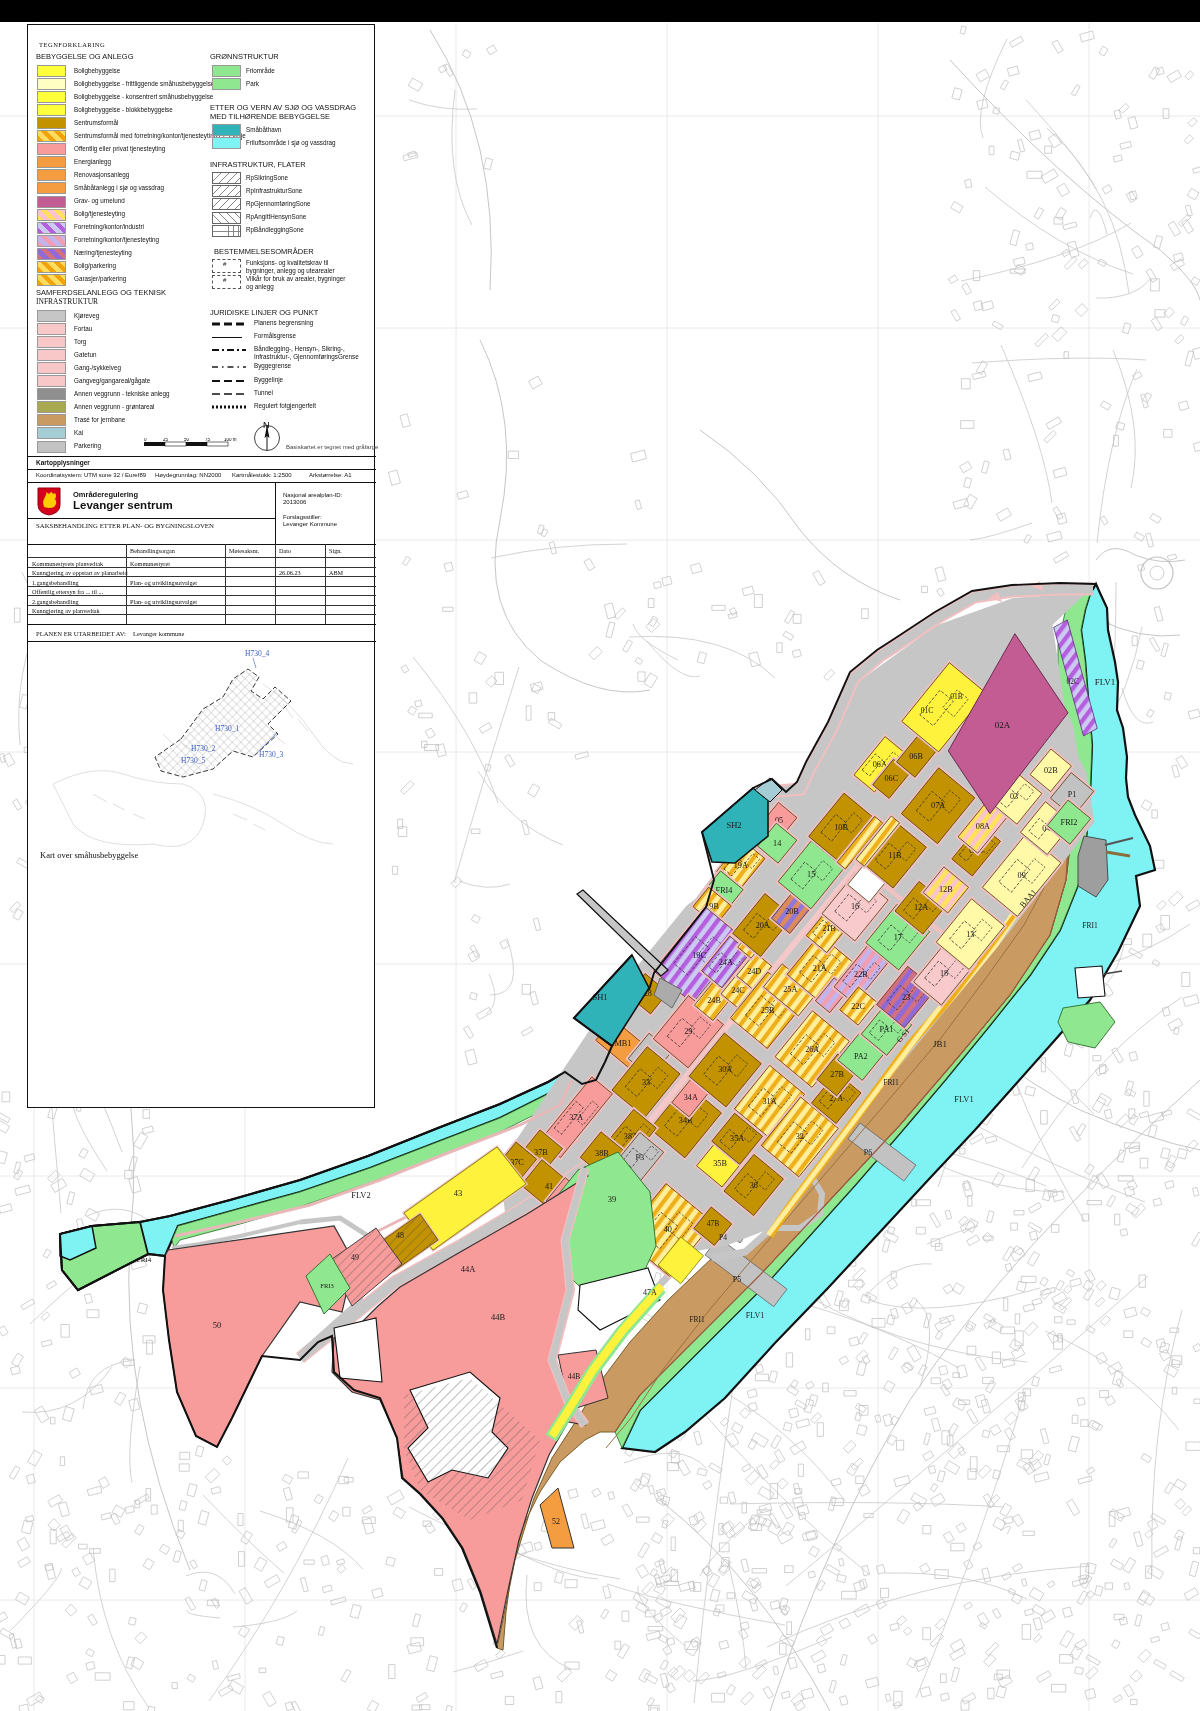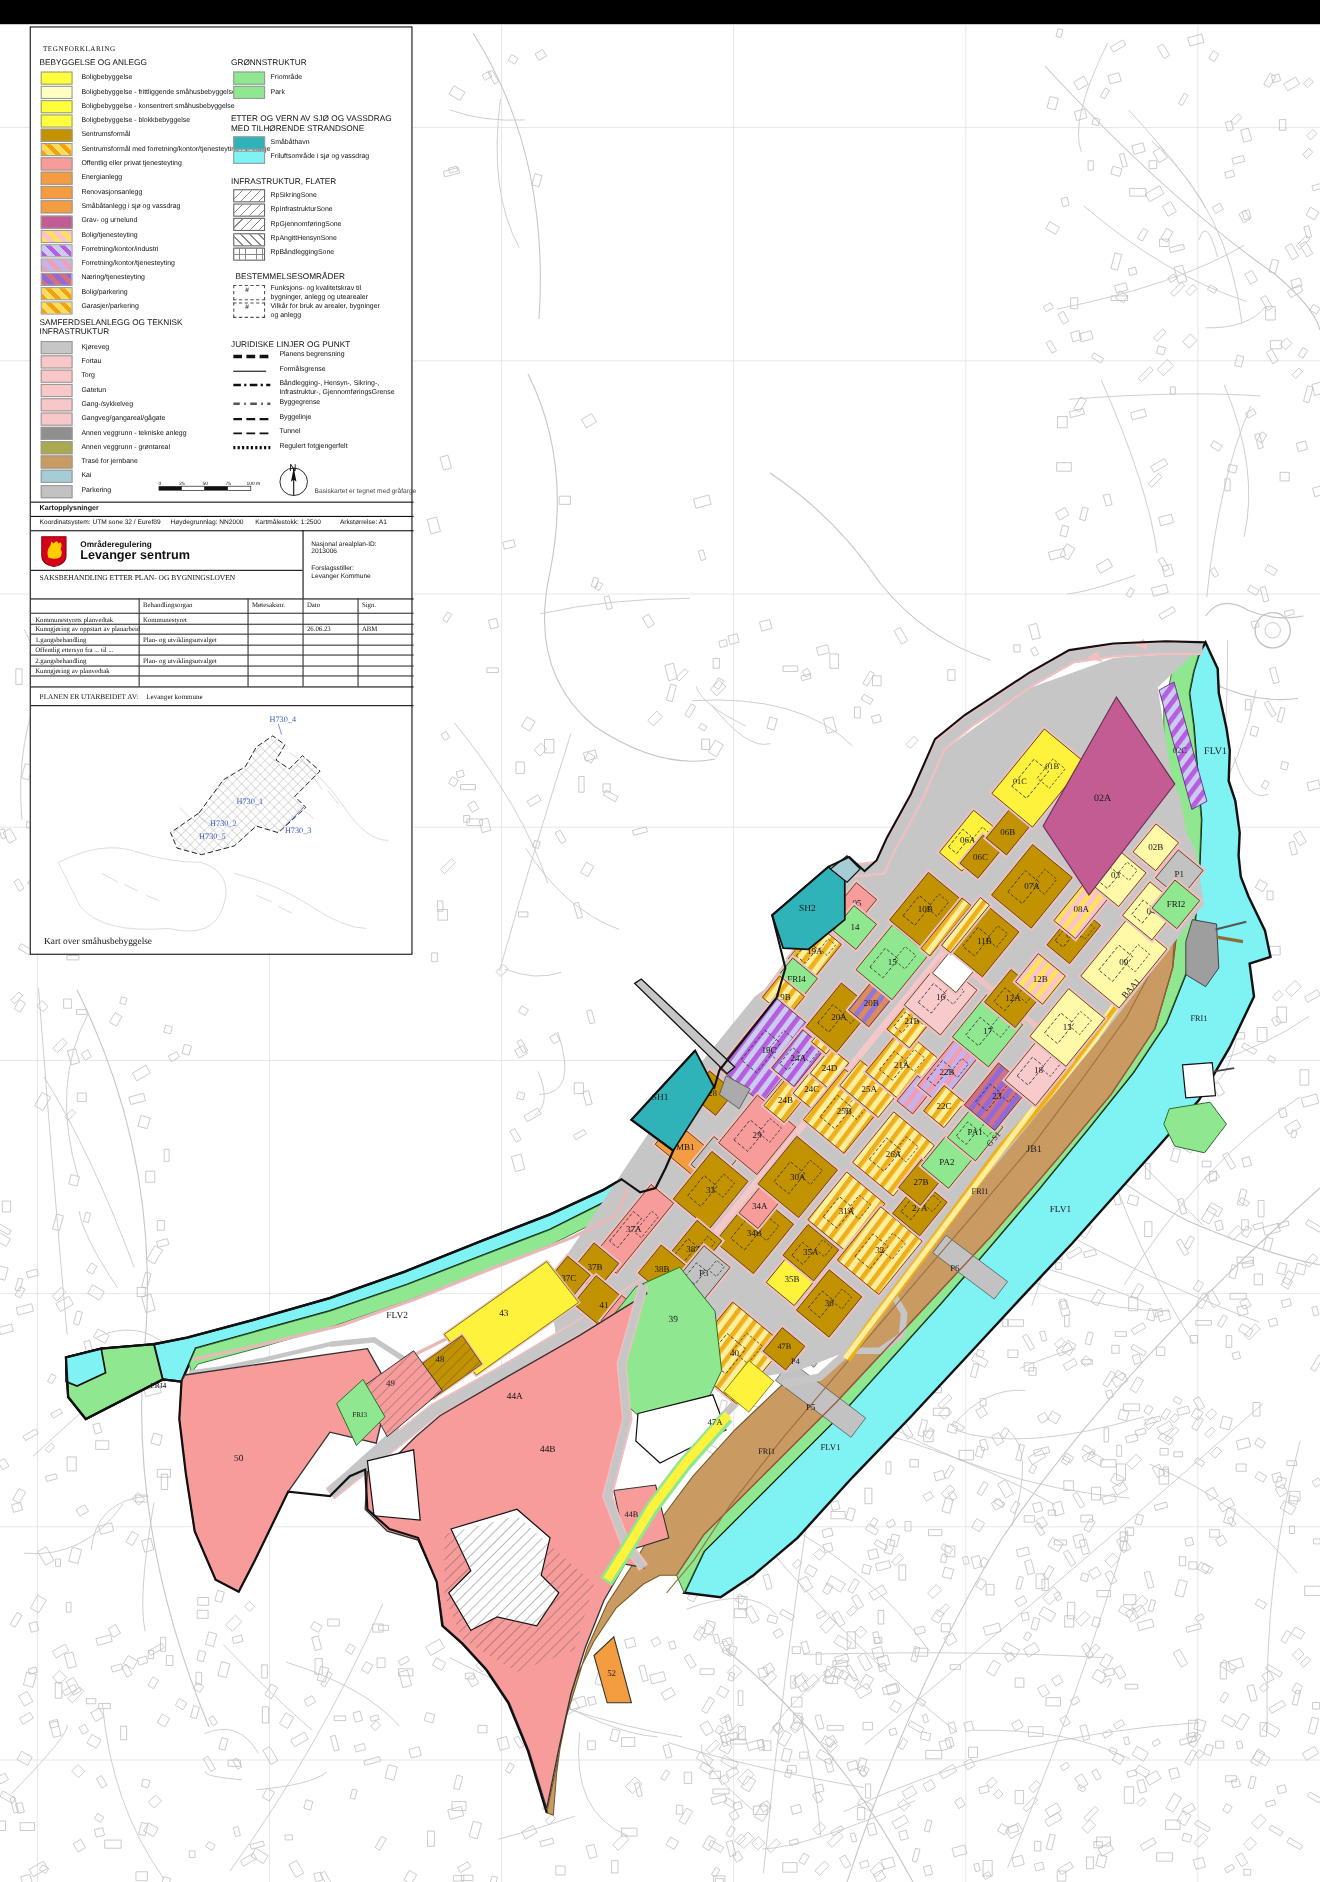--- a/index.html
+++ b/index.html
@@ -1,16 +1,16 @@
 <!DOCTYPE html>
 <html><head><meta charset="utf-8"><style>
 html,body{margin:0;padding:0;background:#fff;}
 #page{position:relative;width:1200px;height:1711px;overflow:hidden;background:#fff;
  font-family:"Liberation Sans",sans-serif;color:#111;}
-#legend{position:absolute;left:27px;top:24px;width:348px;height:844px;background:#fff;
+#legend{position:absolute;left:27px;top:24px;width:348px;height:1084px;background:#fff;
  border:1.6px solid #111;box-sizing:border-box;}
 #topbar{position:absolute;left:0;top:0;width:1200px;height:22px;background:#000;}
 </style></head><body>
 <div id="page">
 <svg width="1200" height="1711" viewBox="0 0 1200 1711" style="position:absolute;left:0;top:0">
 <defs>
 <pattern id="pST" width="9" height="9" patternUnits="userSpaceOnUse" patternTransform="rotate(37)">
   <rect width="9" height="9" fill="#FFEF9C"></rect>
           <rect width="4.2" height="9" fill="#EFAF1A"></rect>
 </pattern>
@@ -1809,21 +1809,21 @@
       <div style="position:absolute;left:46px;top:198.10000000000002px;font-size:6.3px;line-height:7.8px;white-space:nowrap;">Forretning/kontor/industri</div>
       <div style="position:absolute;left:9px;top:209.65px;width:27px;height:10px;background:repeating-linear-gradient(45deg,#F49DB0 0 4px,#C3B4EE 4px 9px);border:0.5px solid #999;"></div>
       <div style="position:absolute;left:46px;top:211.15px;font-size:6.3px;line-height:7.8px;white-space:nowrap;">Forretning/kontor/tjenesteyting</div>
       <div style="position:absolute;left:9px;top:222.70000000000002px;width:27px;height:10px;background:repeating-linear-gradient(45deg,#D4707E 0 4px,#8F6AD8 4px 9px);border:0.5px solid #999;"></div>
       <div style="position:absolute;left:46px;top:224.20000000000002px;font-size:6.3px;line-height:7.8px;white-space:nowrap;">Næring/tjenesteyting</div>
       <div style="position:absolute;left:9px;top:235.75px;width:27px;height:10px;background:repeating-linear-gradient(45deg,#F2A30B 0 4px,#FFDC5E 4px 9px);border:0.5px solid #999;"></div>
       <div style="position:absolute;left:46px;top:237.25px;font-size:6.3px;line-height:7.8px;white-space:nowrap;">Bolig/parkering</div>
       <div style="position:absolute;left:9px;top:248.8px;width:27px;height:10px;background:repeating-linear-gradient(45deg,#F2A30B 0 4px,#FFDC5E 4px 9px);border:0.5px solid #999;"></div>
       <div style="position:absolute;left:46px;top:250.3px;font-size:6.3px;line-height:7.8px;white-space:nowrap;">Garasjer/parkering</div>
       <div style="position:absolute;left:8px;top:263px;font-size:7.5px;line-height:9.0px;white-space:nowrap;">SAMFERDSELANLEGG OG TEKNISK</div>
-      <div style="position:absolute;left:8px;top:272px;font-size:7.5px;line-height:9.0px;white-space:nowrap;">INFRASTRUKTUR</div>
+      <div style="position:absolute;left:8px;top:272px;font-size:7.5px;line-height:9.0px;white-space:nowrap;font-family:Liberation Serif, serif;">INFRASTRUKTUR</div>
       <div style="position:absolute;left:9px;top:285.0px;width:27px;height:10px;background:#C6C6C6;border:0.5px solid #999;"></div>
       <div style="position:absolute;left:46px;top:286.5px;font-size:6.3px;line-height:7.8px;white-space:nowrap;">Kjøreveg</div>
       <div style="position:absolute;left:9px;top:298.05px;width:27px;height:10px;background:#F8C8C8;border:0.5px solid #999;"></div>
       <div style="position:absolute;left:46px;top:299.55px;font-size:6.3px;line-height:7.8px;white-space:nowrap;">Fortau</div>
       <div style="position:absolute;left:9px;top:311.1px;width:27px;height:10px;background:#F8C8C8;border:0.5px solid #999;"></div>
       <div style="position:absolute;left:46px;top:312.6px;font-size:6.3px;line-height:7.8px;white-space:nowrap;">Torg</div>
       <div style="position:absolute;left:9px;top:324.15px;width:27px;height:10px;background:#F8C8C8;border:0.5px solid #999;"></div>
       <div style="position:absolute;left:46px;top:325.65px;font-size:6.3px;line-height:7.8px;white-space:nowrap;">Gatetun</div>
       <div style="position:absolute;left:9px;top:337.2px;width:27px;height:10px;background:#F8C8C8;border:0.5px solid #999;"></div>
       <div style="position:absolute;left:46px;top:338.7px;font-size:6.3px;line-height:7.8px;white-space:nowrap;">Gang-/sykkelveg</div>
@@ -1838,21 +1838,21 @@
       <div style="position:absolute;left:9px;top:402.45px;width:27px;height:10px;background:#A5CDD5;border:0.5px solid #999;"></div>
       <div style="position:absolute;left:46px;top:403.95px;font-size:6.3px;line-height:7.8px;white-space:nowrap;">Kai</div>
       <div style="position:absolute;left:9px;top:415.5px;width:27px;height:10px;background:#C2C2C2;border:0.5px solid #999;"></div>
       <div style="position:absolute;left:46px;top:417.0px;font-size:6.3px;line-height:7.8px;white-space:nowrap;">Parkering</div>
       <div style="position:absolute;left:182px;top:27px;font-size:7.5px;line-height:9.0px;white-space:nowrap;">GRØNNSTRUKTUR</div>
       <div style="position:absolute;left:184px;top:40px;width:27px;height:10px;background:#8FE88F;border:0.5px solid #999;"></div>
       <div style="position:absolute;left:218px;top:42px;font-size:6.3px;line-height:7.8px;white-space:nowrap;">Friområde</div>
       <div style="position:absolute;left:184px;top:53px;width:27px;height:10px;background:#8FE88F;border:0.5px solid #999;"></div>
       <div style="position:absolute;left:218px;top:55px;font-size:6.3px;line-height:7.8px;white-space:nowrap;">Park</div>
       <div style="position:absolute;left:182px;top:78px;font-size:7.5px;line-height:9.0px;white-space:nowrap;">ETTER OG VERN AV SJØ OG VASSDRAG</div>
-      <div style="position:absolute;left:182px;top:87px;font-size:7.5px;line-height:9.0px;white-space:nowrap;">MED TILHØRENDE STRANDSONE</div>
+      <div style="position:absolute;left:182px;top:87px;font-size:7.5px;line-height:9.0px;white-space:nowrap;">MED TILHØRENDE BEBYGGELSE</div>
       <div style="position:absolute;left:184px;top:99px;width:27px;height:10px;background:#2FB3B8;border:0.5px solid #999;"></div>
       <div style="position:absolute;left:218px;top:101px;font-size:6.3px;line-height:7.8px;white-space:nowrap;">Småbåthavn</div>
       <div style="position:absolute;left:184px;top:112px;width:27px;height:10px;background:#7FF2F4;border:0.5px solid #999;"></div>
       <div style="position:absolute;left:218px;top:114px;font-size:6.3px;line-height:7.8px;white-space:nowrap;">Friluftsområde i sjø og vassdrag</div>
       <div style="position:absolute;left:182px;top:135px;font-size:7.5px;line-height:9.0px;white-space:nowrap;">INFRASTRUKTUR, FLATER</div>
       <div style="position:absolute;left:184px;top:147.0px;width:27px;height:10px;background:repeating-linear-gradient(135deg,#fff 0 5px,#888 5px 5.8px);border:0.5px solid #666;"></div>
       <div style="position:absolute;left:218px;top:148.5px;font-size:6.3px;line-height:7.8px;white-space:nowrap;">RpSikringSone</div>
       <div style="position:absolute;left:184px;top:160.2px;width:27px;height:10px;background:repeating-linear-gradient(135deg,#fff 0 5px,#888 5px 5.8px);border:0.5px solid #666;"></div>
       <div style="position:absolute;left:218px;top:161.7px;font-size:6.3px;line-height:7.8px;white-space:nowrap;">RpInfrastrukturSone</div>
       <div style="position:absolute;left:184px;top:173.4px;width:27px;height:10px;background:repeating-linear-gradient(135deg,#fff 0 5px,#888 5px 5.8px);border:0.5px solid #666;"></div>

